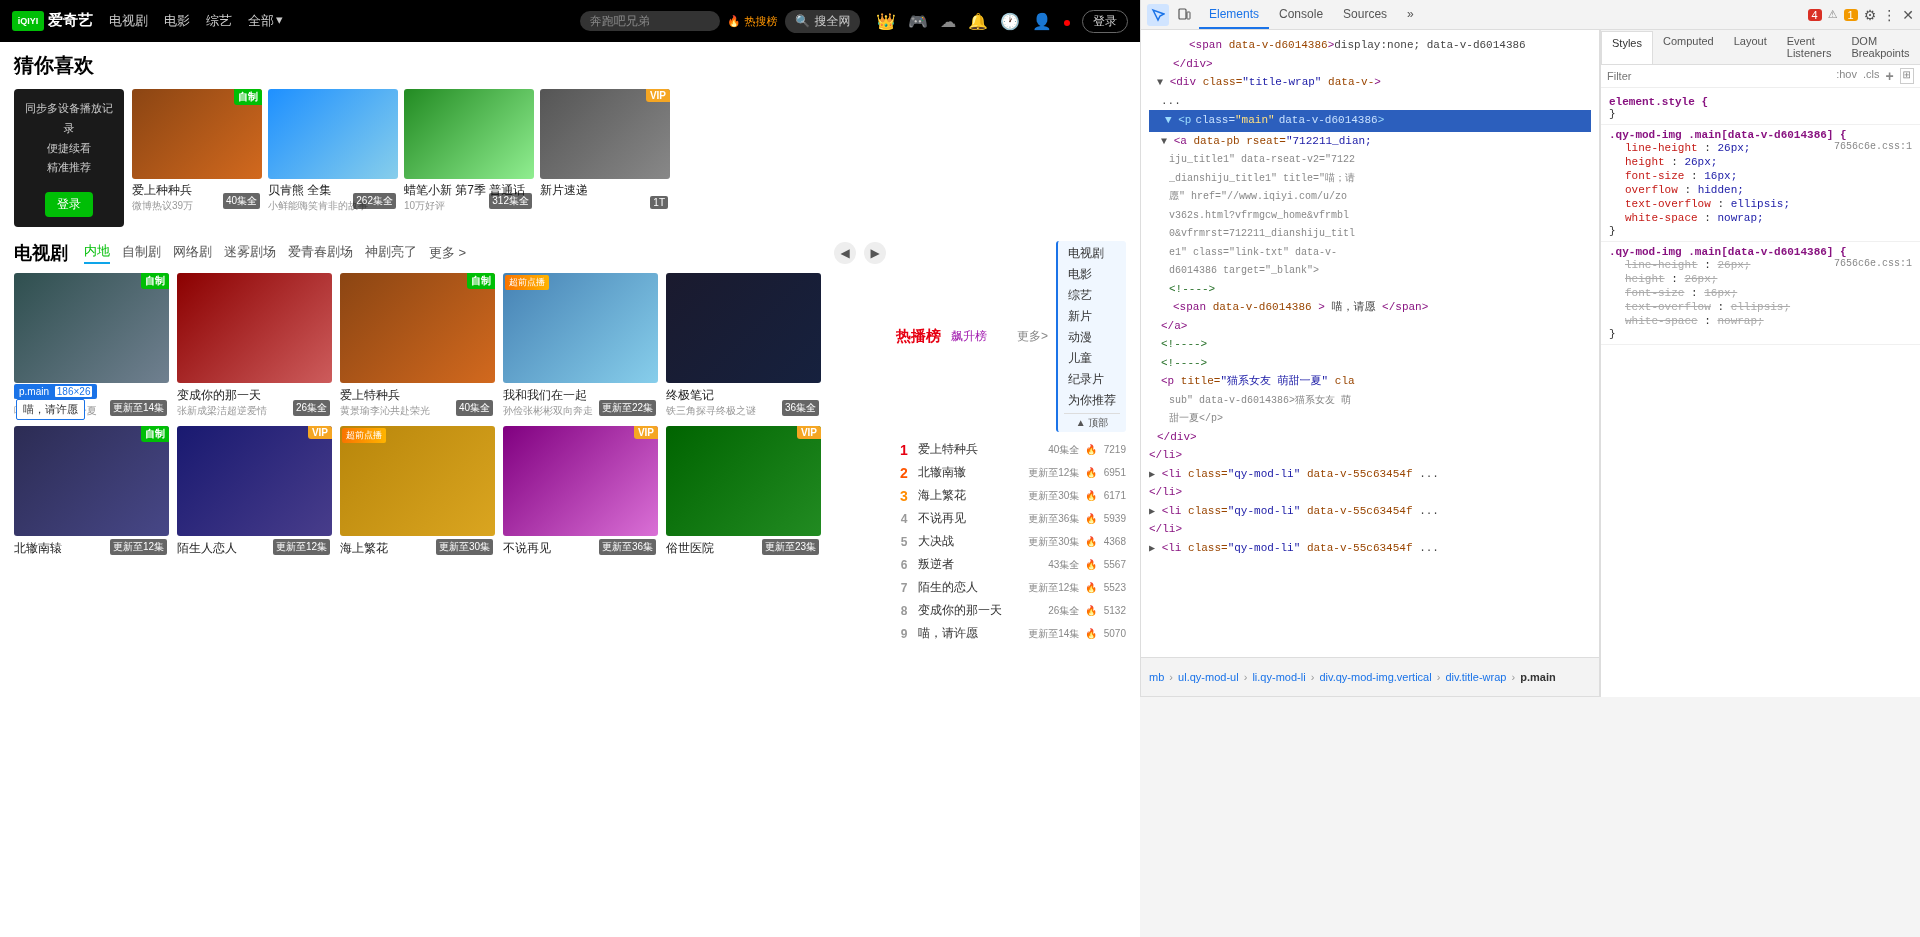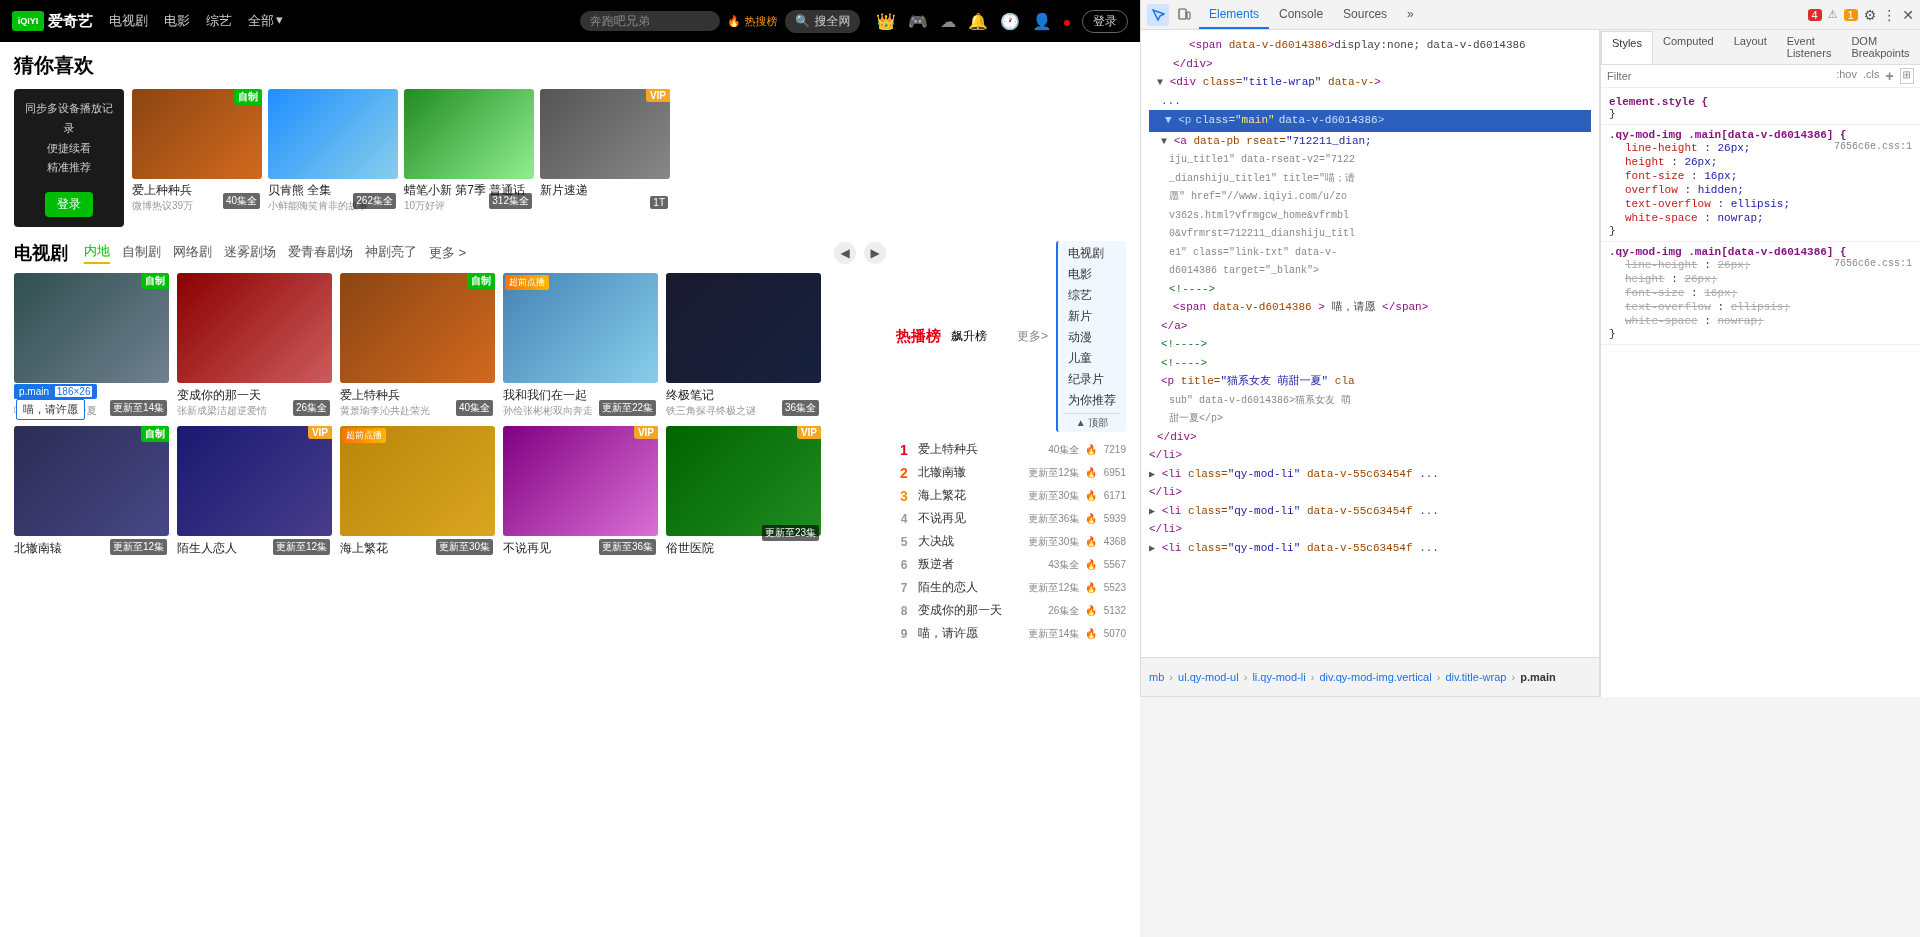--- a/index.html
+++ b/index.html
@@ -3,21 +3,21 @@
   <meta charset="utf-8">
   <style>
     * { margin: 0; padding: 0; box-sizing: border-box; }
     body { font-family: 'Microsoft YaHei', Arial, sans-serif; font-size: 13px; background: #f4f4f4; display: flex; width: 1920px; height: 937px; overflow: hidden; }
     
     
     #iqiyi-area { width: 1140px; height: 937px; background: #fff; overflow: hidden; flex-shrink: 0; }
     
     
     .header { background: #000; height: 42px; display: flex; align-items: center; padding: 0 12px; gap: 16px; }
-    .logo { display: flex; align-items: flex-end; gap: 4px; }
+    .logo { display: flex; align-items: flex-start; gap: 4px; }
     .logo-icon { width: 32px; height: 20px; background: #00be06; border-radius: 3px; display: flex; align-items: center; justify-content: center; }
     .logo-icon span { color: #fff; font-size: 10px; font-weight: bold; }
     .logo-text { color: #fff; font-size: 15px; font-weight: bold; }
     .nav-item { color: #ccc; font-size: 13px; cursor: pointer; }
     .nav-dropdown { color: #ccc; font-size: 13px; cursor: pointer; display: flex; align-items: flex-start; gap: 2px; }
     .search-bar { margin-left: auto; display: flex; align-items: center; gap: 8px; }
     .search-input-wrap { background: #333; border-radius: 14px; display: flex; align-items: center; padding: 3px 10px; gap: 6px; }
     .search-input { background: transparent; border: none; outline: none; color: #fff; font-size: 12px; width: 120px; }
     .search-input::placeholder { color: #888; }
     .hot-search { color: #ff9500; font-size: 11px; display: flex; align-items: center; gap: 3px; }
@@ -41,21 +41,21 @@
     .movie-badge { position: absolute; top: 0; right: 0; font-size: 10px; padding: 1px 4px; border-radius: 0 3px 0 3px; font-weight: bold; }
     .badge-zizhi { background: #00be06; color: #fff; }
     .badge-du { background: #00b8e6; color: #fff; }
     .badge-vip { background: #f5a623; color: #fff; }
     .movie-ep { position: absolute; bottom: 18px; right: 2px; color: #fff; font-size: 10px; background: rgba(0,0,0,0.6); padding: 1px 3px; border-radius: 2px; }
     .movie-title { font-size: 12px; color: #222; margin-top: 3px; overflow: hidden; white-space: nowrap; text-overflow: ellipsis; }
     .movie-subtitle { font-size: 10px; color: #999; overflow: hidden; white-space: nowrap; text-overflow: ellipsis; }
     .section-header { display: flex; align-items: center; gap: 0; margin-bottom: 8px; }
     .section-header-title { font-size: 18px; font-weight: bold; color: #000; margin-right: 16px; }
     .tab-item { font-size: 13px; color: #555; margin-right: 12px; cursor: pointer; padding-bottom: 2px; }
-    .tab-item.active { color: #00be06; border-bottom: 2px solid #eab308; }
+    .tab-item.active { color: #00be06; border-bottom: 2px solid #0ea5e9; }
     .tab-more { color: #555; font-size: 13px; cursor: pointer; }
     .section-nav { margin-left: auto; display: flex; gap: 8px; }
     .nav-btn { width: 22px; height: 22px; border-radius: 50%; background: #eee; border: none; cursor: pointer; display: flex; align-items: center; justify-content: center; color: #555; font-size: 12px; }
     .drama-card { position: relative; width: 155px; cursor: pointer; }
     .drama-thumb { width: 100%; height: 110px; border-radius: 3px; background: #667; overflow: hidden; }
     .drama-badge { position: absolute; top: 0; right: 0; font-size: 10px; padding: 1px 4px; border-radius: 0 3px 0 3px; font-weight: bold; }
     .drama-ep { position: absolute; bottom: 30px; right: 2px; color: #fff; font-size: 10px; background: rgba(0,0,0,0.6); padding: 1px 3px; border-radius: 2px; }
     .drama-super { position: absolute; top: 2px; left: 2px; background: linear-gradient(90deg,#f97400,#ffb400); color: #fff; font-size: 9px; padding: 1px 4px; border-radius: 2px; }
     .drama-title { font-size: 12px; color: #222; margin-top: 4px; overflow: hidden; white-space: nowrap; text-overflow: ellipsis; }
     .drama-subtitle { font-size: 10px; color: #999; overflow: hidden; white-space: nowrap; text-overflow: ellipsis; }
@@ -121,21 +121,21 @@
     .thumb-bushuozan { background: linear-gradient(135deg, #800080, #da70d6); }
     .thumb-shengren { background: linear-gradient(135deg, #191970, #483d8b); }
     .thumb-chunriying { background: linear-gradient(135deg, #006400, #228b22); }
     
     
     .combined-section { display: flex; gap: 10px; margin-top: 14px; }
     .left-dramas { flex: 1; }
     .right-hot { width: 230px; flex-shrink: 0; }
     .hot-header { display: flex; align-items: center; margin-bottom: 6px; }
     .hot-title { font-size: 15px; font-weight: bold; color: #000; }
-    .hot-tab { font-size: 12px; color: #000000; margin-left: 10px; cursor: pointer; text-align: right; }
+    .hot-tab { font-size: 12px; color: #a21caf; margin-left: 10px; cursor: pointer; text-align: right; }
     .hot-more { margin-left: auto; font-size: 12px; color: #888; cursor: pointer; }
     .hot-list { list-style: none; }
     .hot-item { display: flex; align-items: center; padding: 3px 0; gap: 6px; }
     .hot-rank { width: 16px; font-size: 14px; font-weight: bold; text-align: center; }
     .rank-1 { color: #e60012; }
     .rank-2 { color: #ff5500; }
     .rank-3 { color: #ff8c00; }
     .rank-num { color: #999; font-size: 12px; }
     .hot-name { font-size: 12px; color: #333; flex: 1; }
     .hot-meta { font-size: 10px; color: #888; }
@@ -330,21 +330,21 @@
             </div>
             <div class="drama-card">
               <div class="drama-thumb thumb-bushuozan"></div>
               <span class="drama-badge badge-vip">VIP</span>
               <div class="drama-ep" style="bottom:2px;">更新至36集</div>
               <div class="drama-title">不说再见</div>
             </div>
             <div class="drama-card">
               <div class="drama-thumb thumb-chunriying"></div>
               <span class="drama-badge badge-vip">VIP</span>
-              <div class="drama-ep" style="bottom:16px;">更新至23集</div>
+              <div class="drama-ep" style="bottom:2px;">更新至23集</div>
               <div class="drama-title">俗世医院</div>
             </div>
           </div>
         </div>
 
         <div class="right-hot">
           <div class="hot-header">
             <span class="hot-title" style="color:#e60012;font-size:15px;font-weight:bold;">热播榜</span>
             <span class="hot-tab">飙升榜</span>
             <span class="hot-more">更多&gt;</span>

